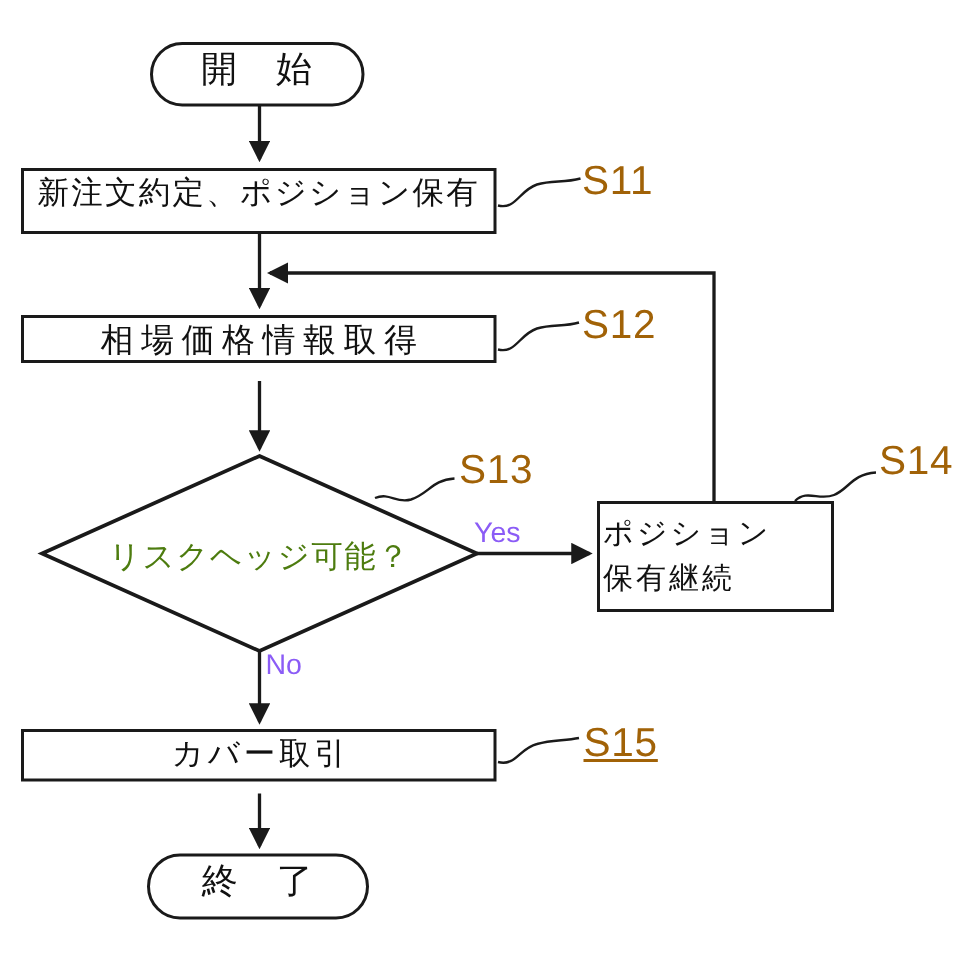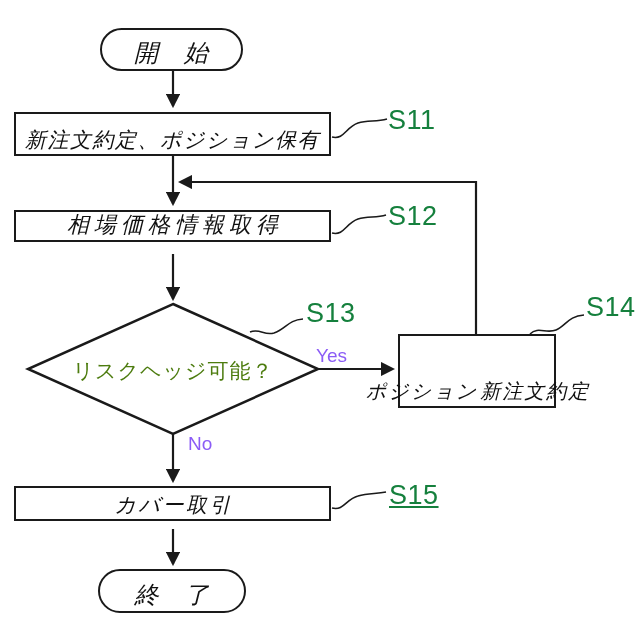--- a/index.html
+++ b/index.html
@@ -9,59 +9,58 @@
     font-family:"Liberation Sans","DejaVu Sans",sans-serif;
     color:#1a1a1a;
     overflow:hidden;
   }
   .canvas{position:relative;width:640px;height:640px;background:#ffffff;}
   .canvas svg.lines{position:absolute;left:0;top:0;width:640px;height:640px;}
 
   .node{
     position:absolute;box-sizing:border-box;
     border:2.5px solid #1a1a1a;background:#ffffff;
-    display:flex;align-items:flex-end;justify-content:center;
+    display:flex;align-items:flex-start;justify-content:center;
     font-size:21px;font-weight:500;color:#111;
     white-space:nowrap;
-    font-style:italic;
   }
   .terminal{border-radius:22px;font-size:24px;letter-spacing:1px;}
   .t-start{left:100px;top:28px;width:143px;height:43px;}
   .t-end{left:98px;top:569px;width:148px;height:44px;}
 
   .p-s11{left:14px;top:112px;width:317px;height:44px;letter-spacing:1.5px;}
   .p-s12{left:14px;top:210px;width:317px;height:32px;font-size:22px;letter-spacing:5px;text-indent:5px;}
   .p-s15{left:14px;top:486px;width:317px;height:35px;letter-spacing:2.5px;text-indent:2.5px;}
 
   .p-s14{
     left:398px;top:334px;width:158px;height:74px;
-    flex-direction:row;font-size:20px;line-height:1.5;letter-spacing:2px;text-indent:2px;
+    flex-direction:column;font-size:20px;line-height:1.5;letter-spacing:2px;text-indent:2px;
   }
 
   .diamond-text{
     position:absolute;left:53px;top:357px;width:240px;
     text-align:center;font-size:21px;font-weight:500;color:#4d7c0f;
     letter-spacing:1px;white-space:nowrap;
   }
 
   .step-label{
-    position:absolute;font-size:27px;color:#15803d;
+    position:absolute;font-size:27px;color:#a16207;
     letter-spacing:0.5px;white-space:nowrap;line-height:1;
   }
   .l-s11{left:388px;top:107px;}
   .l-s12{left:388px;top:203px;}
   .l-s13{left:306px;top:300px;text-align:right;}
   .l-s14{left:586px;top:294px;}
   .l-s15{left:389px;top:482px;text-decoration:underline;}
 
   .branch-label{
     position:absolute;font-size:19px;color:#8b5cf6;line-height:1;white-space:nowrap;
   }
   .b-yes{left:316px;top:346px;}
-  .b-no{left:177px;top:434px;margin-left:11px;}
+  .b-no{left:177px;top:434px;}
 </style>
 </head>
 <body>
 
 <div class="canvas">
 
   <svg class="lines" viewBox="0 0 640 640">
     <defs>
       <marker id="arrow" viewBox="0 0 10 10" refX="8.5" refY="5" markerWidth="6.5" markerHeight="6.5" orient="auto-start-reverse">
         <path d="M0,0 L10,5 L0,10 z" fill="#1a1a1a"></path>
@@ -93,21 +92,21 @@
   </div>
 
   <div class="node terminal t-end">
     <span>終　了</span>
   </div>
   <div class="node p-s12">
     <span>相場価格情報取得</span>
   </div>
   <div class="node p-s14">
     <span>ポジション</span>
-    <span>新注文約定</span>
+    <span>保有継続</span>
   </div>
   <div class="node p-s15">
     <span>カバー取引</span>
   </div>
 
   <div class="diamond-text">リスクヘッジ可能？</div>
 
   <div class="branch-label b-yes">Yes</div>
   <div class="branch-label b-no">No</div>
 

